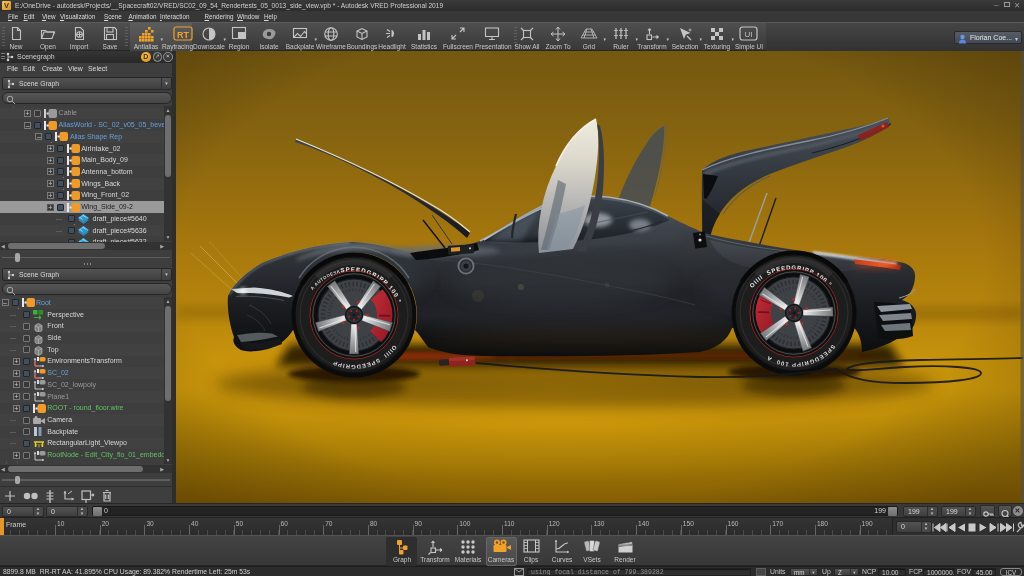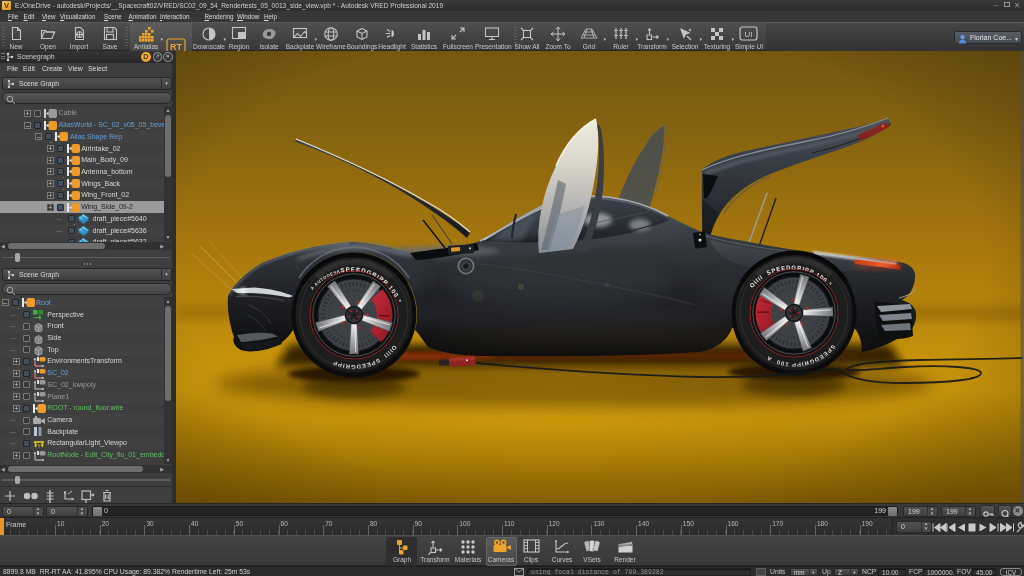--- a/index.html
+++ b/index.html
@@ -85,21 +85,21 @@
               <rect x="10" y="13" width="2.6" height="2.6"></rect>
               <rect x="13" y="10" width="2.6" height="2.6"></rect>
               <rect x="13" y="13" width="2.6" height="2.6"></rect>
               <rect x="10" y="1" width="2.6" height="2.6"></rect>
               <rect x="13" y="4" width="2.6" height="2.6"></rect>
             </g>
           </svg></div>
         <div class="lbl" style="margin-top:1px">Antialias</div>
         <div class="abs" style="right:0px;top:11px;color:#c0c0c0;font-size:5px">▾</div>
       </div>
-      <div class="abs" style="left:176.0px;top:14px;width:34px;height:26px;margin-left:-17px;text-align:center">
+      <div class="abs" style="left:176.0px;top:2px;width:34px;height:26px;margin-left:-17px;text-align:right">
         <div style="height:16px;margin-top:1px"><svg width="20" height="16">
             <rect x="1" y="1" width="18" height="13" rx="2" fill="none" stroke="#f1a229" stroke-width="1.2"></rect>
             <text x="10" y="11.5" text-anchor="middle" font-family="Liberation Sans" font-size="9" font-weight="bold" fill="#f1a229">RT</text>
           </svg></div>
         <div class="lbl" style="margin-top:1px">Raytracing</div>
       </div>
       <div class="abs" style="left:209.0px;top:2px;width:34px;height:26px;margin-left:-17px;text-align:center">
         <div style="height:16px;margin-top:1px"><svg width="16" height="16">
             <circle cx="8" cy="8" r="6" stroke="#c4c4c4" fill="none" stroke-width="1.1"></circle>
             <path d="M8 2a6 6 0 0 1 0 12z" fill="#c4c4c4"></path>

